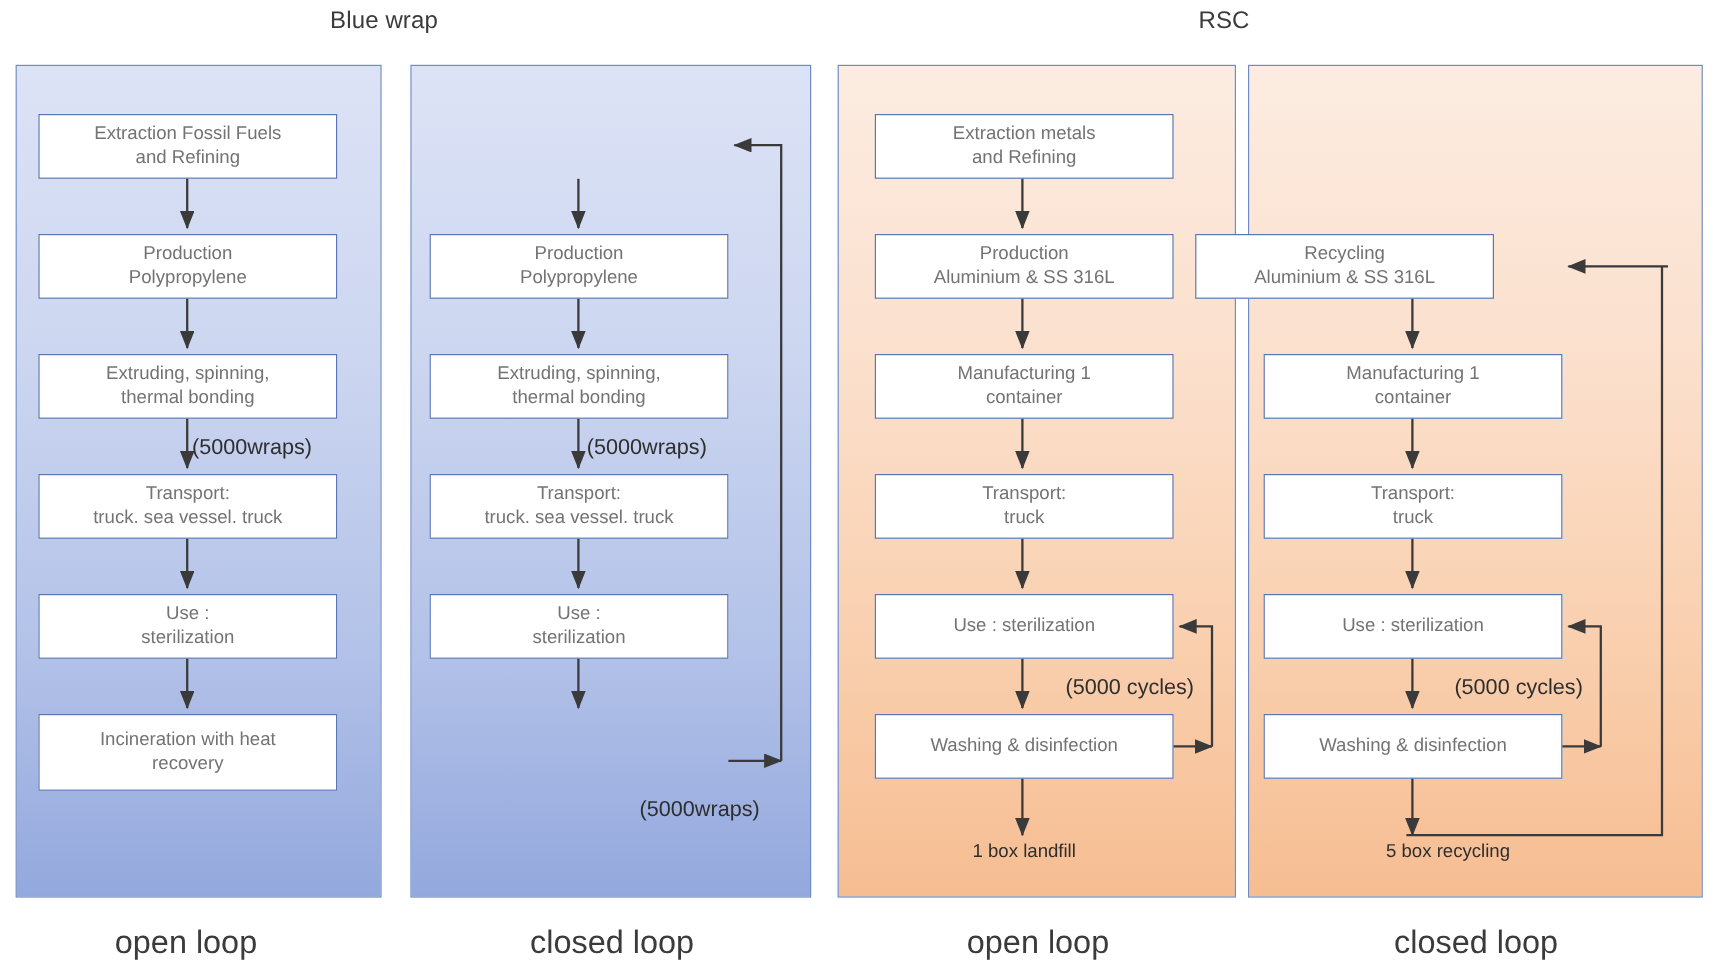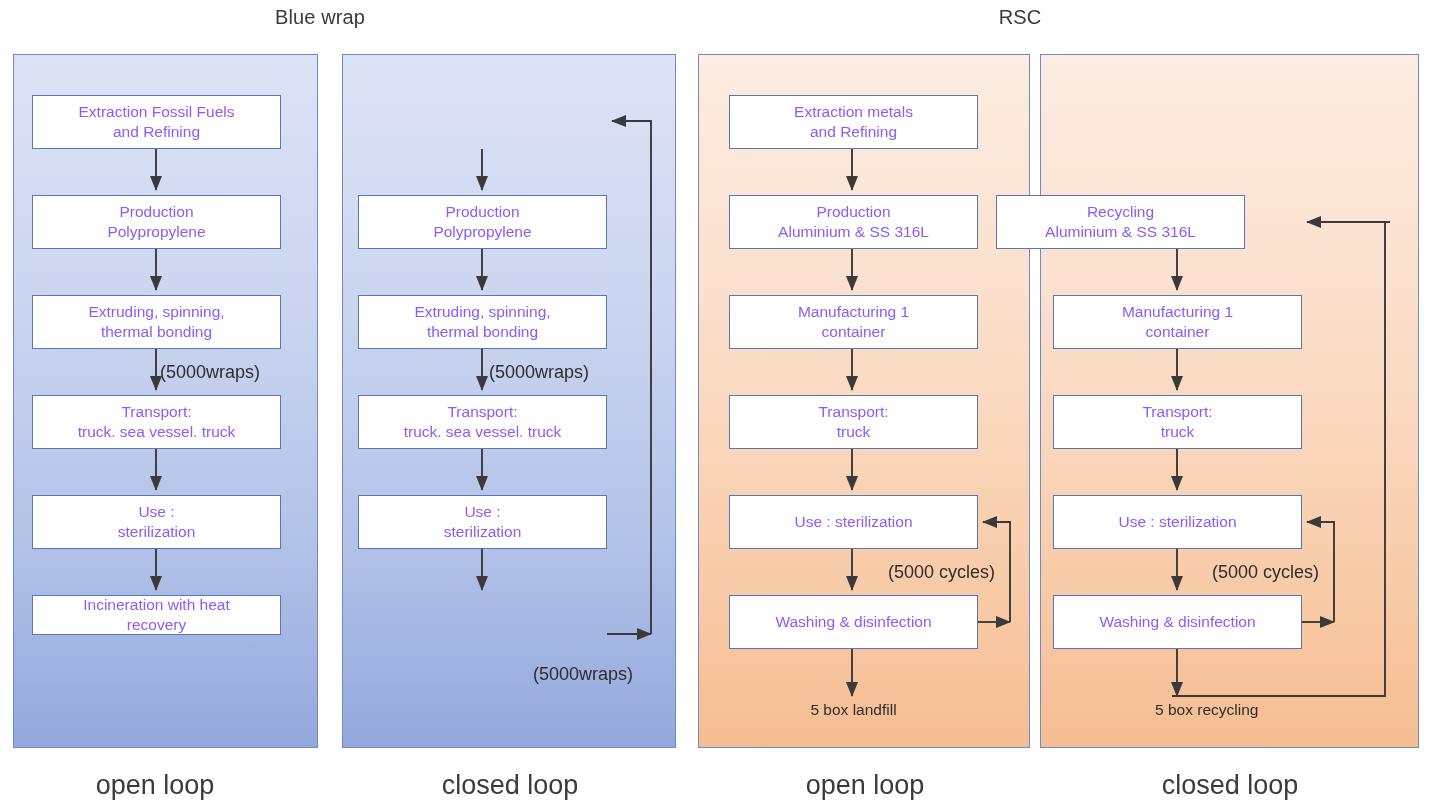--- a/index.html
+++ b/index.html
@@ -48,21 +48,21 @@
     position: absolute;
     box-sizing: border-box;
     background: #ffffff;
     border: 1.4px solid #5877b4;
     display: flex;
     align-items: center;
     justify-content: center;
     text-align: center;
     font-size: 15.5px;
     line-height: 1.28;
-    color: #8b5cf6;
+    color: #737373;
     padding: 2px 0;
   }
   .node span { display: block; }
   .plain-label {
     position: absolute;
     font-size: 15.5px;
     color: #2e2e2e;
     text-align: center;
     white-space: nowrap;
   }
@@ -120,21 +120,21 @@
       <span>Transport:</span>
       <span>truck. sea vessel. truck</span>
     </div>
   </div>
   <div class="node" style="left:32px; top:495px; width:249px; height:54px;">
     <div>
       <span>Use :</span>
       <span>sterilization</span>
     </div>
   </div>
-  <div class="node" style="left:32px; top:595px; width:249px; height:40px;">
+  <div class="node" style="left:32px; top:595px; width:249px; height:64px;">
     <div>
       <span>Incineration with heat</span>
       <span>recovery</span>
     </div>
   </div>
 
   <div class="edge-label" style="left:160px; top:362px;">(5000wraps)</div>
 
   <div class="panel-caption" style="left:65px; top:770px; width:180px;">open loop</div>
 
@@ -202,21 +202,21 @@
     </div>
   </div>
   <div class="node" style="left:729px; top:595px; width:249px; height:54px;">
     <div>
       <span>Washing &amp; disinfection</span>
     </div>
   </div>
 
   <div class="edge-label" style="left:888px; top:562px;">(5000 cycles)</div>
 
-  <div class="plain-label" style="left:729px; top:701px; width:249px;">5 box landfill</div>
+  <div class="plain-label" style="left:729px; top:701px; width:249px;">1 box landfill</div>
 
   <div class="panel-caption" style="left:775px; top:770px; width:180px;">open loop</div>
 
   <div class="panel orange" style="left:1040px; top:54px; width:379px; height:694px;"></div>
 
   <div class="node" style="left:996px; top:195px; width:249px; height:54px;">
     <div>
       <span>Recycling</span>
       <span>Aluminium &amp; SS 316L</span>
     </div>

